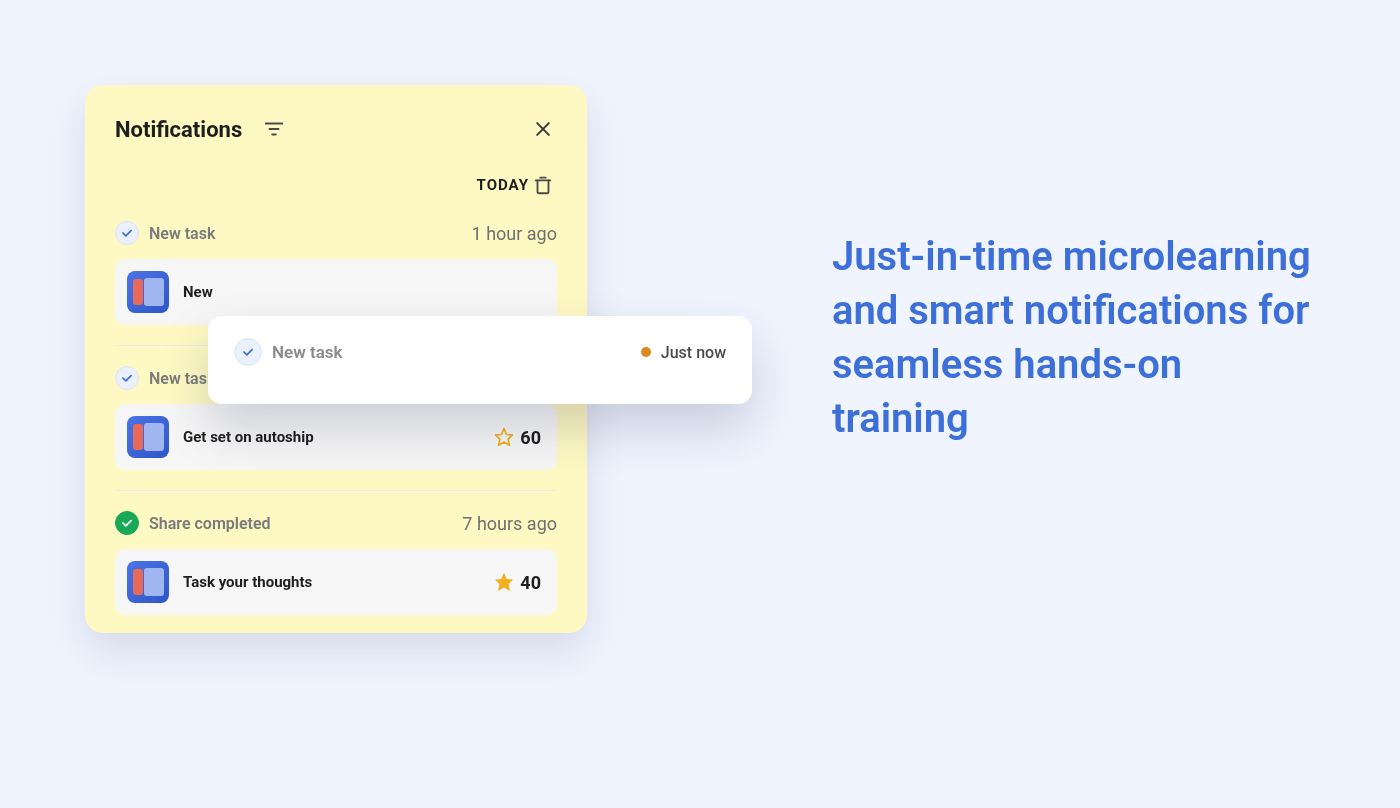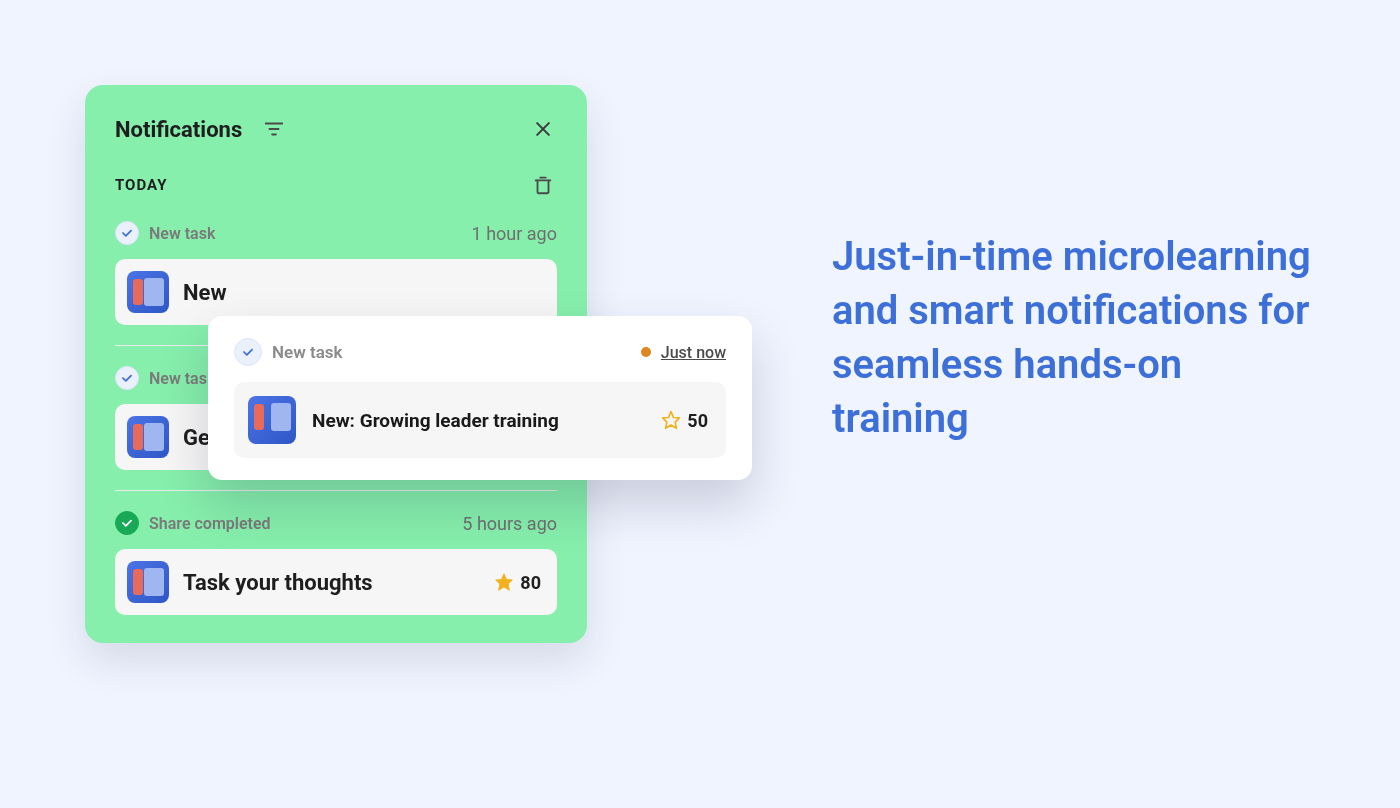--- a/index.html
+++ b/index.html
@@ -11,43 +11,43 @@
     overflow: hidden;
     color: #1a1a1a;
   }
 
   
   .panel {
     position: absolute;
     left: 85px;
     top: 85px;
     width: 502px;
-    background: #86efac;
+    background: #fef9c3;
     border-radius: 18px;
     box-shadow: 0 18px 40px rgba(20,30,60,0.12);
-    padding: 30px 30px 24px 30px;
+    padding: 30px 30px 14px 30px;
   }
 
   .panel-header {
     display: flex;
     align-items: center;
     justify-content: space-between;
     margin-bottom: 28px;
   }
   .panel-title-wrap { display: flex; align-items: center; gap: 18px; }
   .panel-title { font-size: 22px; font-weight: 700; color: #1e1e1e; }
   .icon-btn {
     width: 28px; height: 28px;
     display: flex; align-items: center; justify-content: center;
     cursor: pointer;
     color: #4a4a4a;
   }
 
   .section-header {
-    display: flex; align-items: center; justify-content: space-between;
+    display: flex; align-items: center; justify-content: flex-end;
     margin-bottom: 22px;
   }
   .section-label {
     font-size: 15px; font-weight: 700; letter-spacing: 1px;
     color: #1e1e1e;
   }
 
   .notif {
     padding: 0 0 20px 0;
     border-bottom: 1px solid #ececec;
@@ -98,21 +98,21 @@
     border-radius:3px;
   }
   .thumb::after{
     content:"";
     position:absolute;
     right:5px; top:7px; width:20px; height:28px;
     background:#9fb6f0;
     border-radius:3px;
   }
   .notif-card .card-title {
-    font-size: 22px; font-weight: 700; color: #1e1e1e;
+    font-size: 15px; font-weight: 700; color: #1e1e1e;
     white-space: nowrap; overflow: hidden;
   }
   .points {
     margin-left: auto;
     display: flex; align-items: center; gap: 6px;
     font-size: 18px; font-weight: 700; color: #1e1e1e;
   }
   .star { width: 20px; height: 20px; display:flex; align-items:center; justify-content:center; }
 
   
@@ -127,21 +127,21 @@
     padding: 22px 26px 22px 26px;
     z-index: 5;
   }
   .popup-header {
     display: flex; align-items: center; gap: 10px;
     margin-bottom: 16px;
   }
   .popup-header .meta-label { font-size: 17px; font-weight: 600; color: #8a8a8a; }
   .popup-header .spacer { flex: 1; }
   .dot { width: 10px; height: 10px; border-radius: 50%; background: #e0861e; }
-  .popup-header .meta-time { font-size: 16px; color: #4a4a4a; font-weight: 500; text-decoration: underline; }
+  .popup-header .meta-time { font-size: 16px; color: #4a4a4a; font-weight: 500; }
 
   .popup-card {
     background: #f6f6f6;
     border-radius: 10px;
     padding: 14px 18px 14px 14px;
     display: flex; align-items: center; gap: 16px;
   }
   .popup-card .thumb { width: 48px; height: 48px; }
   .popup-card .card-title { font-size: 19px; font-weight: 700; }
 
@@ -235,59 +235,47 @@
   </div>
 
   <div class="notif">
     <div class="notif-row">
       <div class="status-bubble completed">
         <svg viewBox="0 0 24 24" fill="none" stroke="#fff" stroke-width="3" stroke-linecap="round" stroke-linejoin="round">
             <polyline points="5 12 10 17 19 8"></polyline>
           </svg>
       </div>
       <span class="meta-label">Share completed</span>
-      <span class="meta-time">5 hours ago</span>
+      <span class="meta-time">7 hours ago</span>
     </div>
     <div class="notif-card">
       <div class="thumb"></div>
       <div class="card-title">Task your thoughts</div>
       <div class="points">
         <span class="star">
           <svg viewBox="0 0 24 24" width="20" height="20" fill="#f2b01e" stroke="#f2b01e" stroke-width="1" stroke-linejoin="round">
             <polygon points="12 2 15 9 22 9.5 17 14.5 18.5 22 12 18 5.5 22 7 14.5 2 9.5 9 9"></polygon>
           </svg>
         </span>
-        <span>80</span>
+        <span>40</span>
       </div>
     </div>
   </div>
 
 </div>
 
 <div class="popup">
   <div class="popup-header">
     <div class="status-bubble" style="width:28px;height:28px">
       <svg viewBox="0 0 24 24" width="16" height="16" fill="none" stroke="#3d6fd8" stroke-width="3" stroke-linecap="round" stroke-linejoin="round">
           <polyline points="5 12 10 17 19 8"></polyline>
         </svg>
     </div>
     <span class="meta-label">New task</span>
     <span class="spacer"></span>
     <span class="dot"></span>
     <span class="meta-time">Just now</span>
   </div>
-  <div class="popup-card">
-    <div class="thumb"></div>
-    <div class="card-title">New: Growing leader training</div>
-    <div class="points">
-      <span class="star">
-        <svg viewBox="0 0 24 24" width="22" height="22" fill="none" stroke="#f2b01e" stroke-width="2" stroke-linejoin="round">
-          <polygon points="12 2 15 9 22 9.5 17 14.5 18.5 22 12 18 5.5 22 7 14.5 2 9.5 9 9"></polygon>
-        </svg>
-      </span>
-      <span>50</span>
-    </div>
-  </div>
 </div>
 
 <div class="hero">
   <div class="hero-text">Just-in-time microlearning and smart notifications for seamless hands-on training</div>
 </div>
 
 </body></html>

